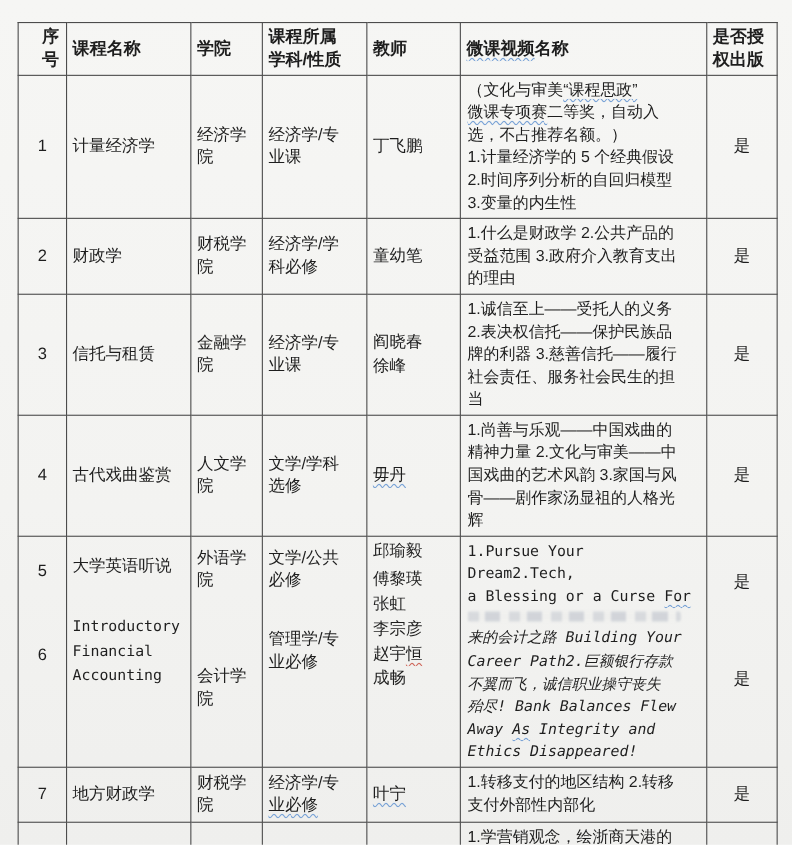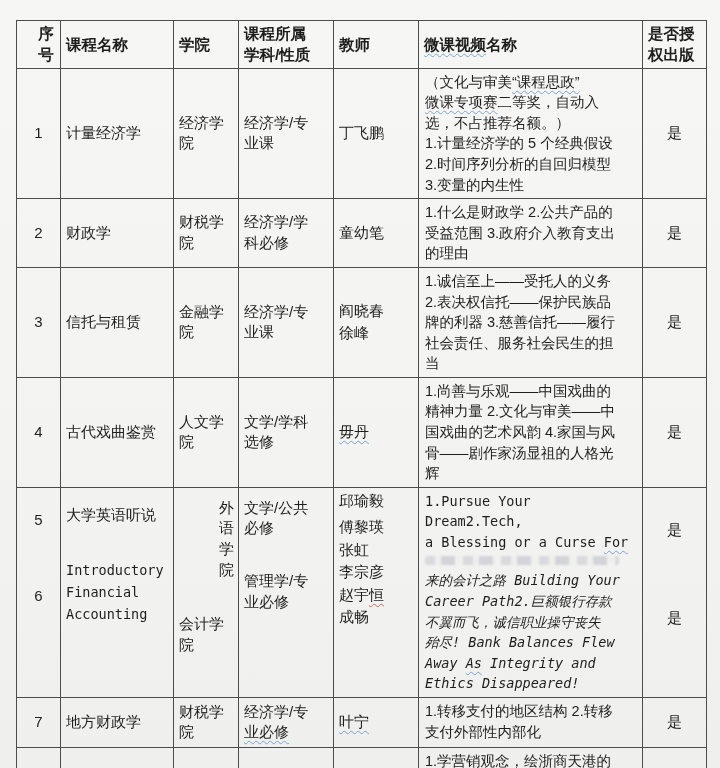--- a/index.html
+++ b/index.html
@@ -52,22 +52,22 @@
     background:repeating-linear-gradient(90deg,#c3c7cf 0 10px,#ededeb 10px 16px,#b8bdc8 16px 30px,#f0f0ee 30px 38px);
     opacity:.55;filter:blur(1px);border-radius:2px;
   }
   
   tr.merged td{vertical-align:top;}
   tr.merged td .sub{display:block;}
   tr.merged td.num .sub0{margin-top:20px;text-align:center;}
   tr.merged td.num .sub1{margin-top:56px;text-align:center;}
   tr.merged td.course .sub0{margin-top:15px;}
   tr.merged td.course .sub1{margin-top:34px;line-height:1.45;}
-  tr.merged td.college .sub0{margin-top:8px;margin-left:40px;}
-  tr.merged td.college .sub1{margin-top:34px;}
+  tr.merged td.college .sub0{margin-top:8px;}
+  tr.merged td.college .sub1{margin-top:66px;}
   tr.merged td.subject .sub0{margin-top:8px;}
   tr.merged td.subject .sub1{margin-top:32px;}
   tr.merged td.teachers .sub0{}
   tr.merged td.teachers .sub1{margin-top:4px;}
   tr.merged td.videos .sub0{margin-top:0;}
   tr.merged td.videos .sub1{margin-top:0;font-style:italic;}
   tr.merged td.auth .sub0{margin-top:30px;text-align:center;}
   tr.merged td.auth .sub1{margin-top:68px;text-align:center;}
 </style>
 </head>
@@ -146,21 +146,21 @@
         <tr>
           <td class="num"><span class="">4</span></td>
           <td class="course"><span class="">古代戏曲鉴赏</span></td>
           <td class="college"><span class="">人文学
 院</span></td>
           <td class="subject"><span class="">文学/学科
 选修</span></td>
           <td class="teachers"><span class="wavy">毋丹</span></td>
           <td class="videos"><span class="">1.尚善与乐观——中国戏曲的
 精神力量 2.文化与审美——中
-国戏曲的艺术风韵 4.家国与风
+国戏曲的艺术风韵 3.家国与风
 骨——剧作家汤显祖的人格光
 辉</span></td>
           <td class="auth"><span class="">是</span></td>
         </tr>
         <tr class="merged">
           <td class="num"><div class="sub sub0"><span class="">5</span></div><div class="sub sub1"><span class="">6</span></div></td>
           <td class="course"><div class="sub sub0"><span class="">大学英语听说</span></div><div class="sub sub1"><span class="mono">Introductory
 Financial
 Accounting</span></div></td>
           <td class="college"><div class="sub sub0"><span class="">外语学

